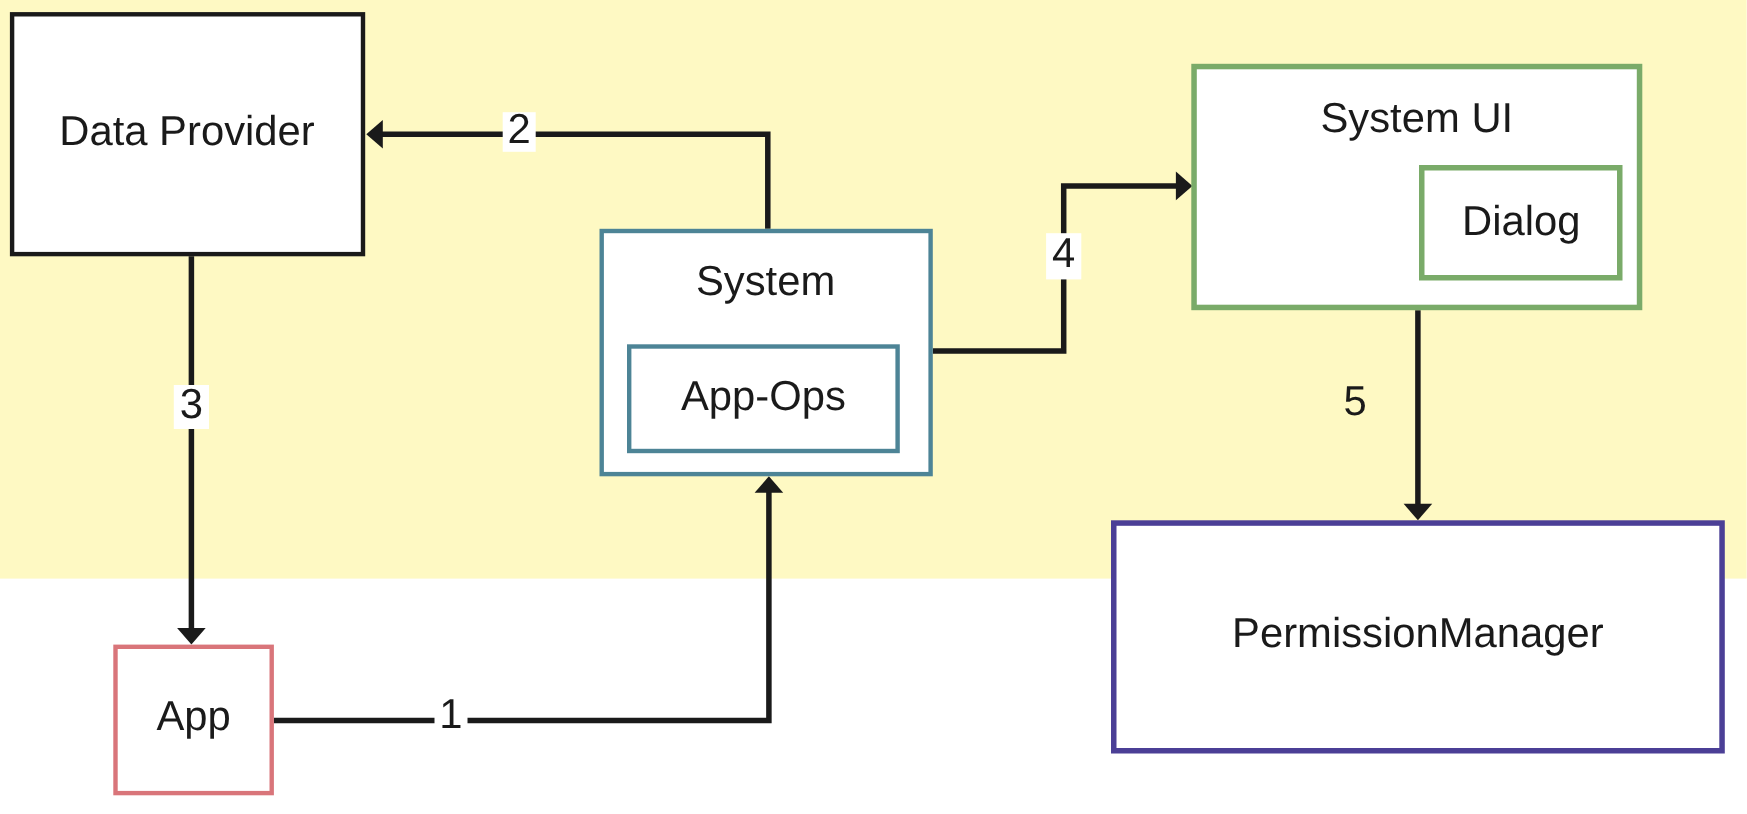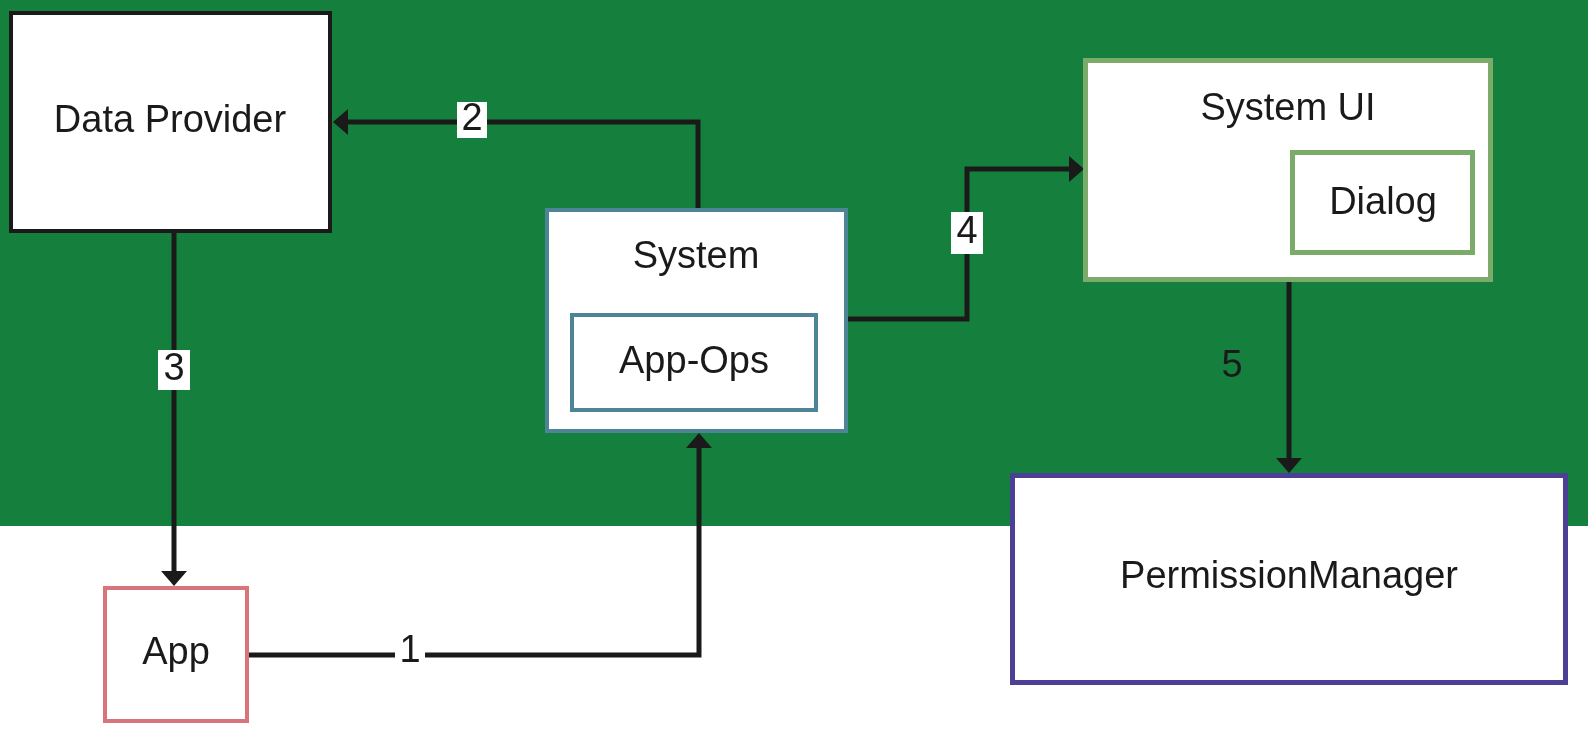--- a/index.html
+++ b/index.html
@@ -10,21 +10,21 @@
   body {
     width: 1588px;
     height: 740px;
     overflow: hidden;
     font-family: "Liberation Sans", sans-serif;
   }
   #diagram-root {
     position: relative;
     width: 1588px;
     height: 526px;
-    background: #15803d;
+    background: #fef9c3;
   }
   svg#diagram-svg {
     position: absolute;
     top: 0;
     left: 0;
     width: 1588px;
     height: 740px;
     display: block;
   }
   .node-label {

